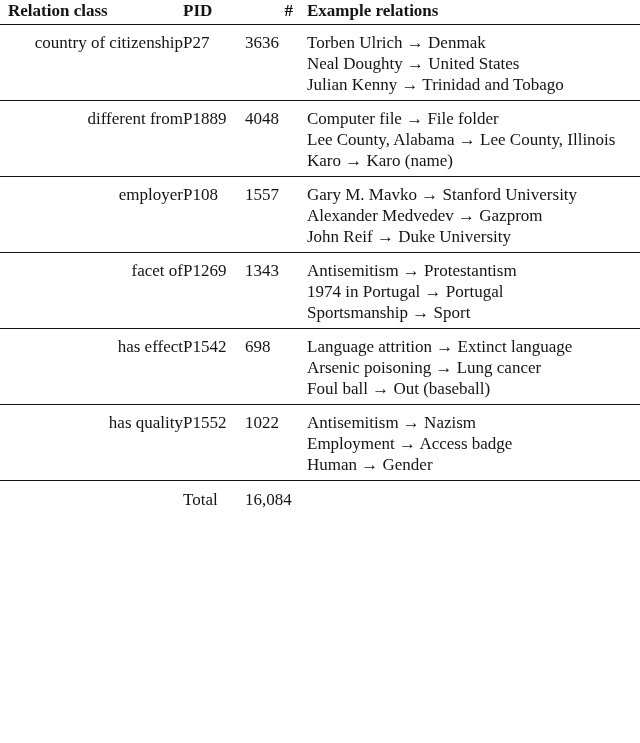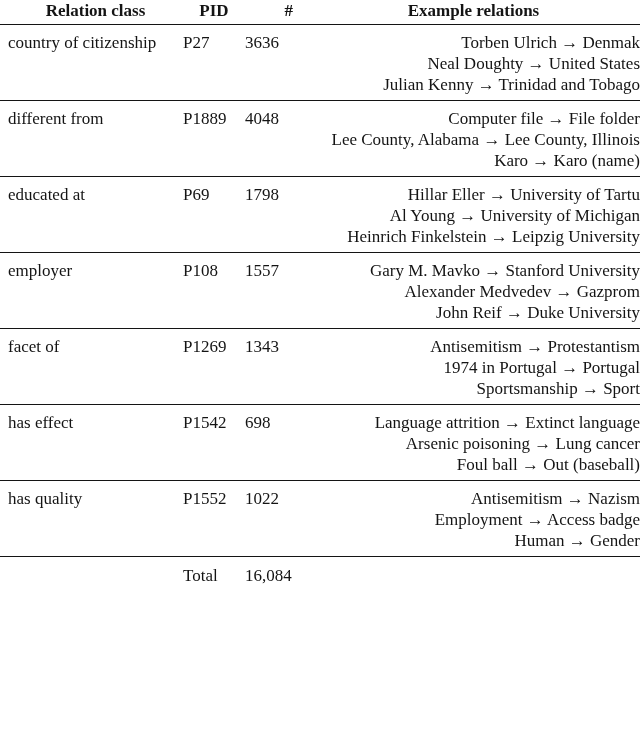--- a/index.html
+++ b/index.html
@@ -21,42 +21,42 @@
     font-size: 17px;
     line-height: 21px;
   }
   col.c-relation { width: 183px; }
   col.c-pid      { width: 62px;  }
   col.c-count    { width: 48px;  }
   col.c-examples { width: 347px; }
 
   thead th {
     font-weight: bold;
-    text-align: center;
+    text-align: left;
     vertical-align: top;
     padding: 0 0 3px 0;
     border-bottom: 1.5px solid #141414;
     white-space: nowrap;
   }
   thead th.col-relation { padding-left: 8px; }
   thead th.col-count    { text-align: right; }
   thead th.col-examples { padding-left: 14px; }
 
   tbody td {
     vertical-align: top;
     padding: 7px 0 5px 0;
     border-bottom: 1px solid #141414;
   }
   tbody tr:last-child td {
     border-bottom: 1.5px solid #141414;
   }
-  td.cell-relation { padding-left: 8px; white-space: nowrap; }
+  td.cell-relation { padding-left: 8px; white-space: nowrap; text-align: right; }
   td.cell-pid      { white-space: nowrap; }
   td.cell-count    { white-space: nowrap; }
-  td.cell-examples { padding-left: 14px; text-align: right; }
+  td.cell-examples { padding-left: 14px; }
   .example-line    { white-space: nowrap; }
 
   tfoot td {
     padding: 8px 0 0 0;
     border-bottom: none;
   }
   tfoot td.cell-count { white-space: nowrap; }
 </style>
 </head>
 <body>
@@ -88,30 +88,20 @@
         </td>
       </tr>
       <tr>
         <td class="cell-relation">different from</td>
         <td class="cell-pid">P1889</td>
         <td class="cell-count">4048</td>
         <td class="cell-examples">
           <div class="example-line">Computer file → File folder</div>
           <div class="example-line">Lee County, Alabama → Lee County, Illinois</div>
           <div class="example-line">Karo → Karo (name)</div>
-        </td>
-      </tr>
-      <tr>
-        <td class="cell-relation">educated at</td>
-        <td class="cell-pid">P69</td>
-        <td class="cell-count">1798</td>
-        <td class="cell-examples">
-          <div class="example-line">Hillar Eller → University of Tartu</div>
-          <div class="example-line">Al Young → University of Michigan</div>
-          <div class="example-line">Heinrich Finkelstein → Leipzig University</div>
         </td>
       </tr>
       <tr>
         <td class="cell-relation">employer</td>
         <td class="cell-pid">P108</td>
         <td class="cell-count">1557</td>
         <td class="cell-examples">
           <div class="example-line">Gary M. Mavko → Stanford University</div>
           <div class="example-line">Alexander Medvedev → Gazprom</div>
           <div class="example-line">John Reif → Duke University</div>

